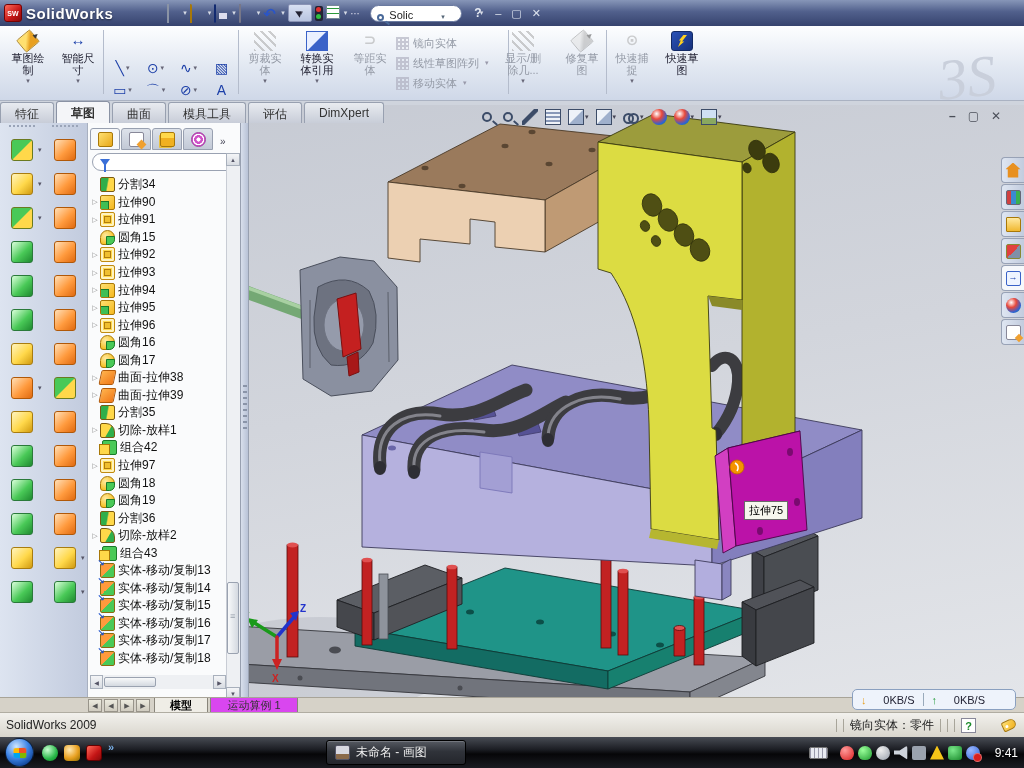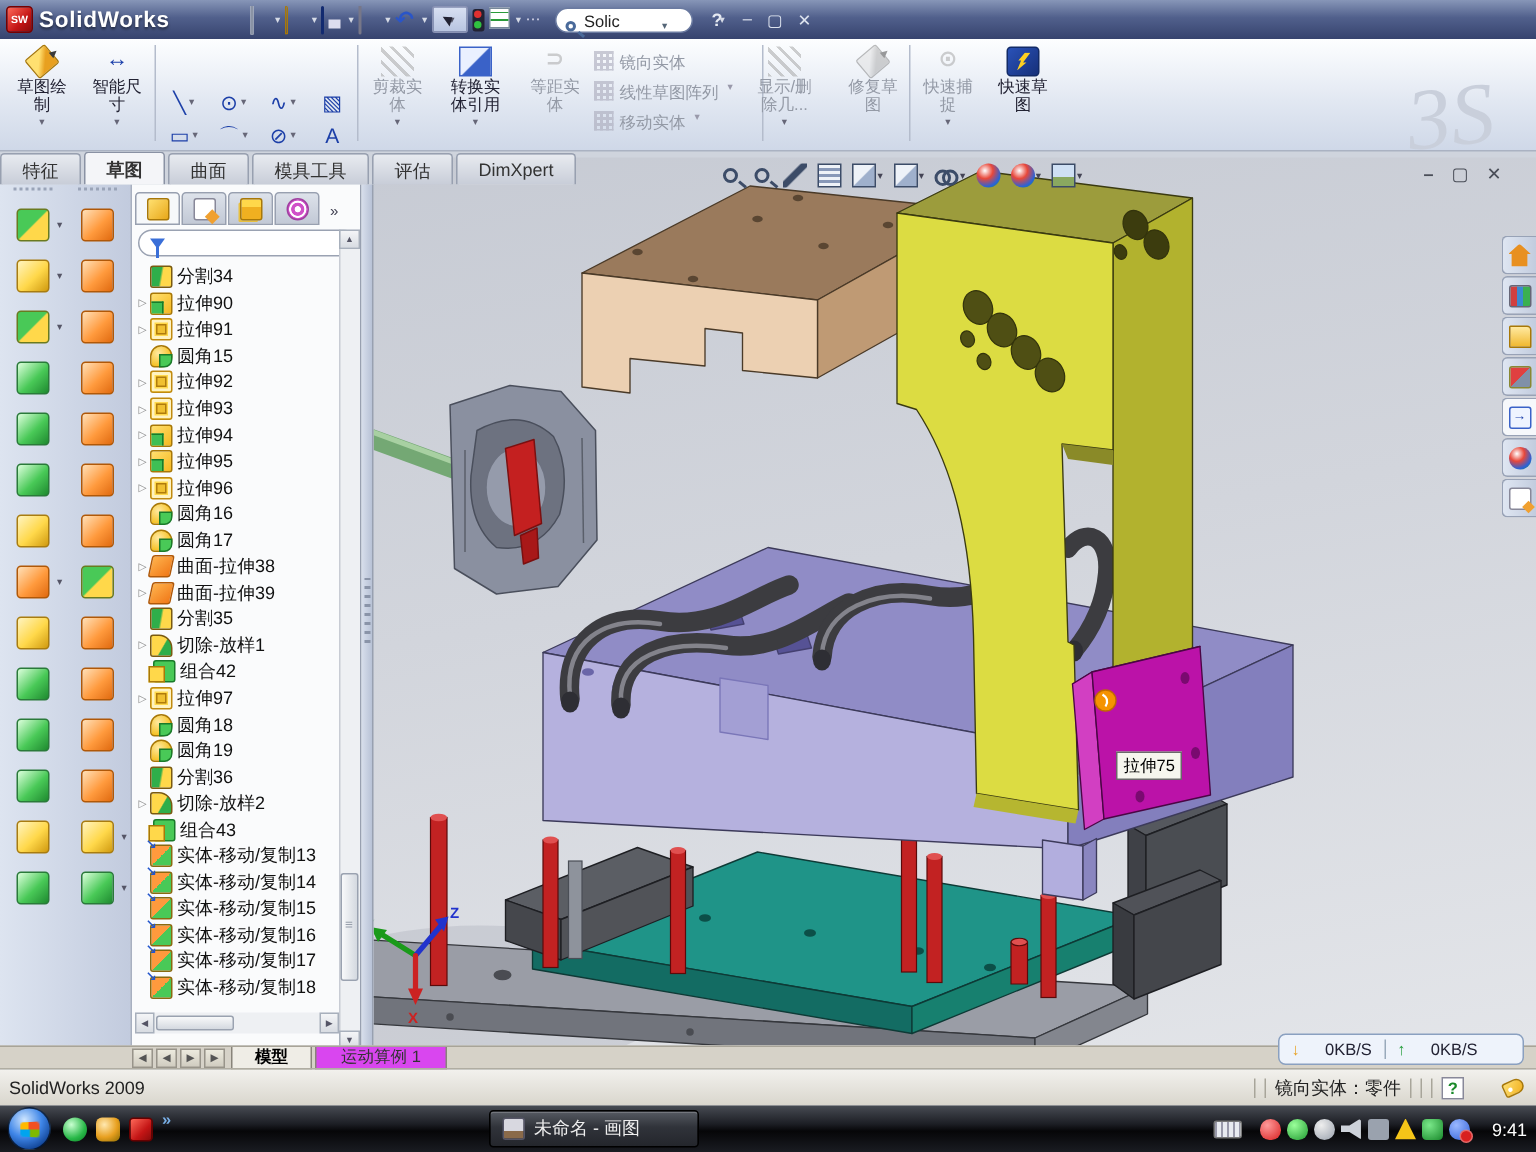--- a/index.html
+++ b/index.html
@@ -46,21 +46,21 @@
 .cmb.gray .cic{filter:grayscale(1);opacity:.5}
 .cic{width:22px;height:20px;position:relative;margin-bottom:1px}
 .ic-pencil{background:linear-gradient(135deg,#ffe070 40%,#e8a020 60%);border-radius:2px;transform:rotate(-40deg) scale(.8);border:1px solid #a87808}
 .ic-pencil:after{content:"";position:absolute;right:-5px;top:7px;width:0;height:0;border-left:6px solid #3a3a3a;border-top:3px solid transparent;border-bottom:3px solid transparent}
 .ic-smartdim{color:#1a3faa;font-size:15px;font-weight:bold;text-align:center;line-height:18px}
 .ic-trim{background:repeating-linear-gradient(45deg,#9aa2b0 0 2px,transparent 2px 6px)}
 .ic-cube{background:linear-gradient(135deg,#eaf0ff 48%,#3a62c8 52%);border:1px solid #3a62c8}
 .ic-offset{color:#9aa2b0;font-size:15px;text-align:center;line-height:18px;font-weight:bold}
 .ic-rapid{background:linear-gradient(135deg,#2a52b8,#16307a);border-radius:3px;border:1px solid #122a66}
 .ic-rapid:after{content:"";position:absolute;left:6px;top:3px;width:9px;height:12px;background:#ffd020;clip-path:polygon(60% 0,100% 0,45% 55%,70% 55%,0 100%,30% 45%,10% 45%)}
-.srow{position:absolute;display:flex;align-items:flex-start;height:18px;font-size:11px;color:#949aa6;white-space:nowrap}
+.srow{position:absolute;display:flex;align-items:center;height:18px;font-size:11px;color:#949aa6;white-space:nowrap}
 .srow .sic{width:13px;height:13px;margin-right:4px;background:repeating-linear-gradient(#aab 0 2px,transparent 2px 4px),repeating-linear-gradient(90deg,#aab 0 2px,transparent 2px 4px);opacity:.6}
 .srow .dd{font-size:7px;color:#99a;margin-left:6px}
 #sketch-grid{position:absolute;left:106px;top:31px;display:grid;grid-template-columns:repeat(4,33px);grid-auto-rows:22px}
 .sg-cell{display:flex;align-items:center;justify-content:center;cursor:default}
 .sg-glyph{color:#1c3fa8;font-size:14px;line-height:14px}
 .sg-cell.gray .sg-glyph{color:#9aa2b0}
 .sg-dd{font-size:7px;color:#667;margin-left:2px}
 #ds-mark{position:absolute;left:938px;top:18px;font-family:"Liberation Serif","DejaVu Serif",serif;font-size:58px;font-style:italic;color:#c9cfdb;transform:rotate(-6deg);user-select:none}
 
 

